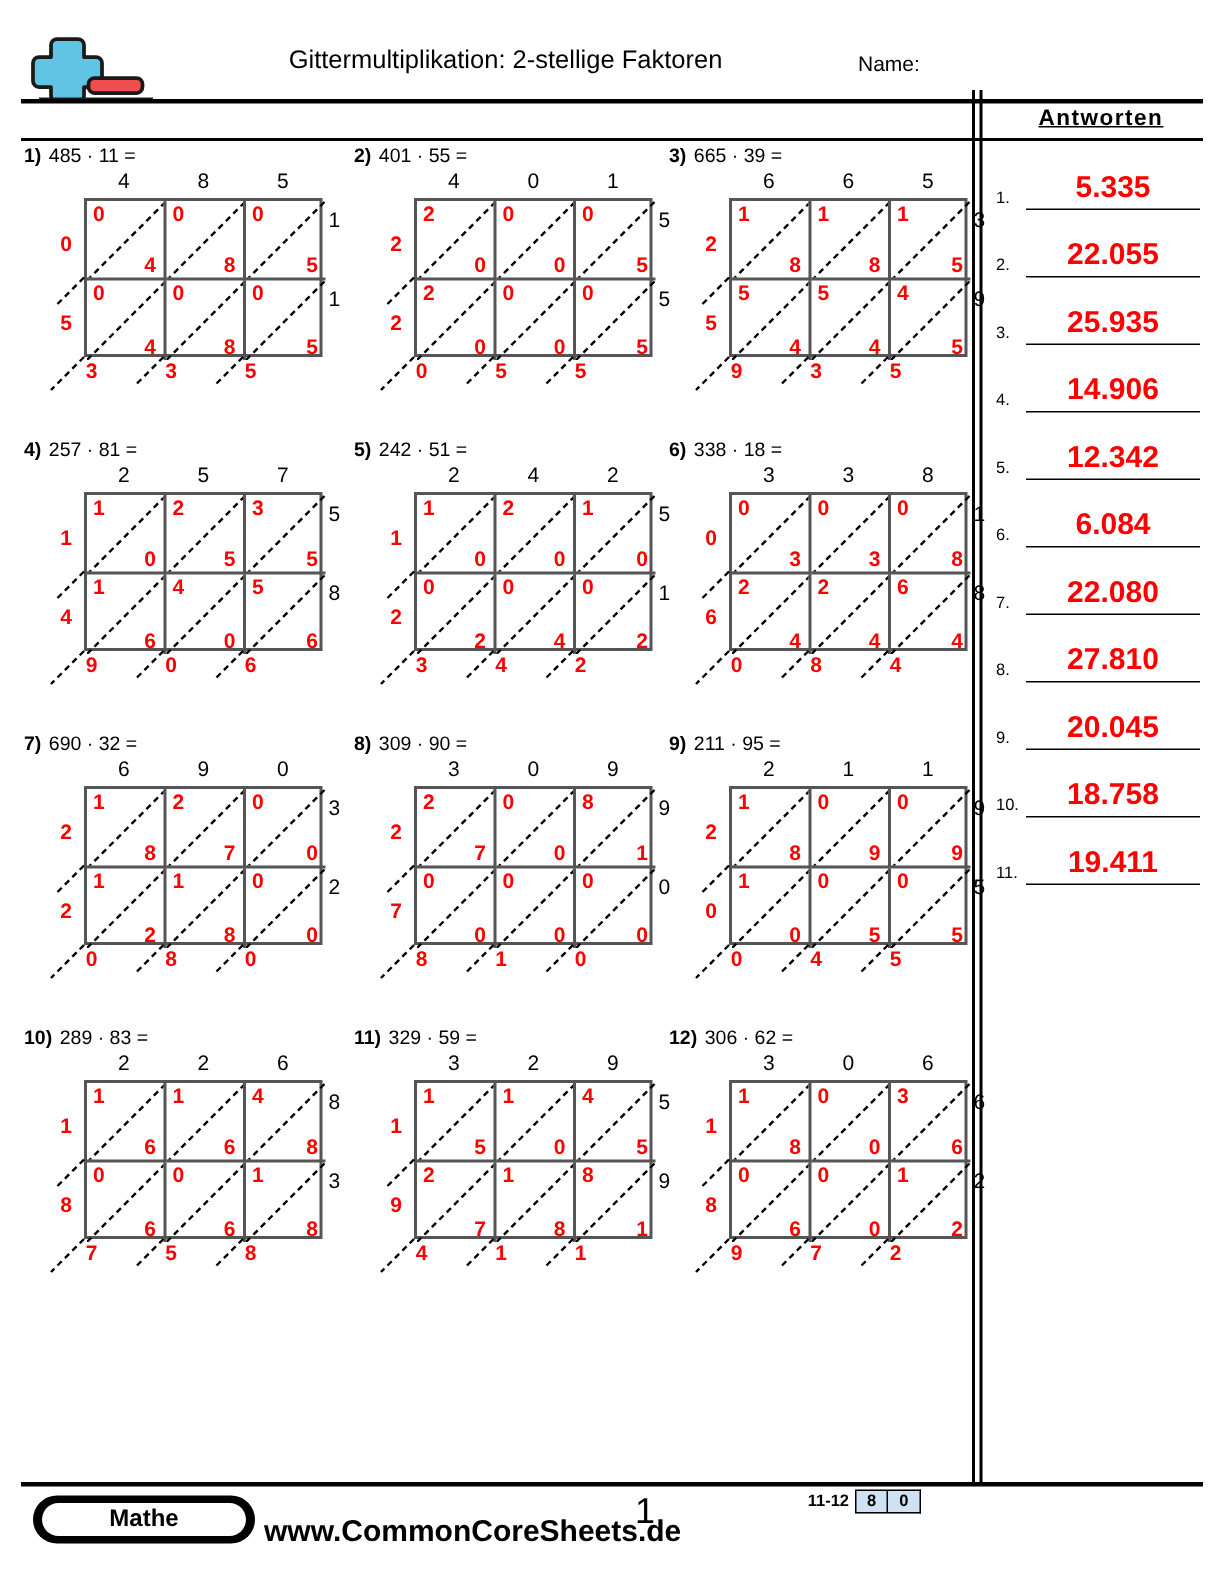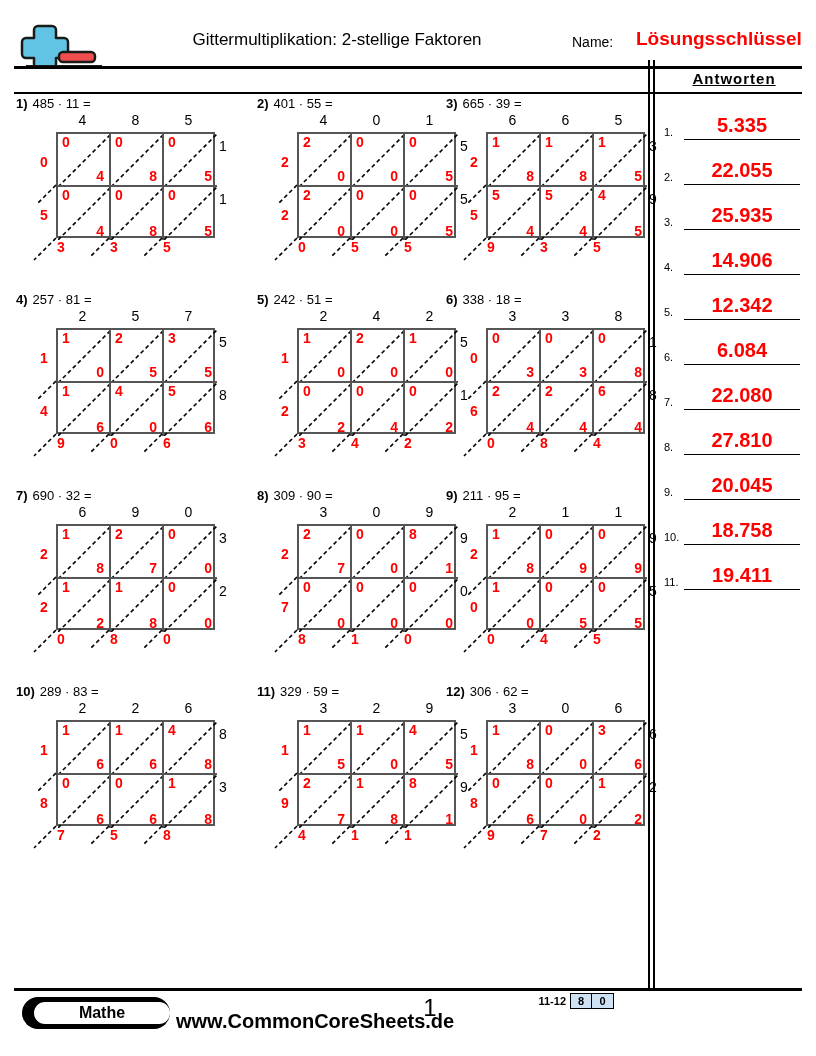--- a/index.html
+++ b/index.html
@@ -68,21 +68,21 @@
   .ans-val{
     position:absolute;left:20px;bottom:3px;width:116px;
     text-align:center;font-size:20px;font-weight:bold;color:#ff0000;
   }
 
   
   .problems{position:absolute;left:0;top:96px;width:648px;}
   .prow{position:relative;height:196px;}
   .prob{position:absolute;top:0;width:210px;height:190px;}
   .prob.c0{left:16px;}
-  .prob.c1{left:236px;margin-left:21px;}
+  .prob.c1{left:236px;}
   .prob.c2{left:446px;}
 
   .plabel{
     position:absolute;left:0;top:0;font-size:13px;white-space:nowrap;
   }
   .plabel .idx{font-weight:bold;}
   .plabel .expr{font-weight:normal;margin-left:5px;}
   .topdigits{position:absolute;left:40px;top:16px;width:159px;height:18px;}
   .topdigits span{
     position:absolute;top:0;width:53px;text-align:center;font-size:14px;
@@ -123,21 +123,21 @@
   
   .extlines{position:absolute;left:0;top:0;width:215px;height:190px;pointer-events:none;}
 
   
   .footer-rule{
     position:absolute;left:14px;top:988px;width:788px;height:2.5px;background:#000;
   }
   .badge{
     position:absolute;left:22px;top:997px;width:148px;height:32px;
     background:#000;border-radius:16px;
-    display:flex;align-items:center;justify-content:flex-end;
+    display:flex;align-items:center;justify-content:center;
   }
   .badge-inner{
     width:136px;height:22px;background:#fff;border-radius:11px;
     display:flex;align-items:center;justify-content:center;
     font-size:16px;font-weight:bold;color:#000;
   }
   .site{
     position:absolute;left:176px;top:1010px;font-size:20px;font-weight:bold;
   }
   .pagenum{
@@ -169,21 +169,20 @@
   <div class="header">
     <div class="logo">
       <svg width="88" height="46" viewBox="0 0 88 46">
         <path d="M24 4 h14 a4 4 0 0 1 4 4 v8 h8 a4 4 0 0 1 4 4 v12 a4 4 0 0 1 -4 4 h-8 v6 a4 4 0 0 1 -4 4 h-14 a4 4 0 0 1 -4 -4 v-6 h-8 a4 4 0 0 1 -4 -4 v-12 a4 4 0 0 1 4 -4 h8 v-8 a4 4 0 0 1 4 -4 z" fill="#62c4e4" stroke="#1a1a1a" stroke-width="2.5" stroke-linejoin="round"></path>
         <rect x="45" y="30" width="36" height="10" rx="4" fill="#ef4f4f" stroke="#1a1a1a" stroke-width="2.5"></rect>
         <line x1="12" y1="44" x2="88" y2="44" stroke="#1a1a1a" stroke-width="2"></line>
       </svg>
     </div>
     <div class="title">Gittermultiplikation: 2-stellige Faktoren</div>
     <div class="name-label">Name:</div>
-    <div class="name-value">Lösungsschlüssel</div>
   </div>
   <div class="header-rule"></div>
   <div class="sub-rule"></div>
 
   <div class="divider">
     <div class="l1"></div>
       <div class="l2"></div>
   </div>
 
   <div class="answers">

